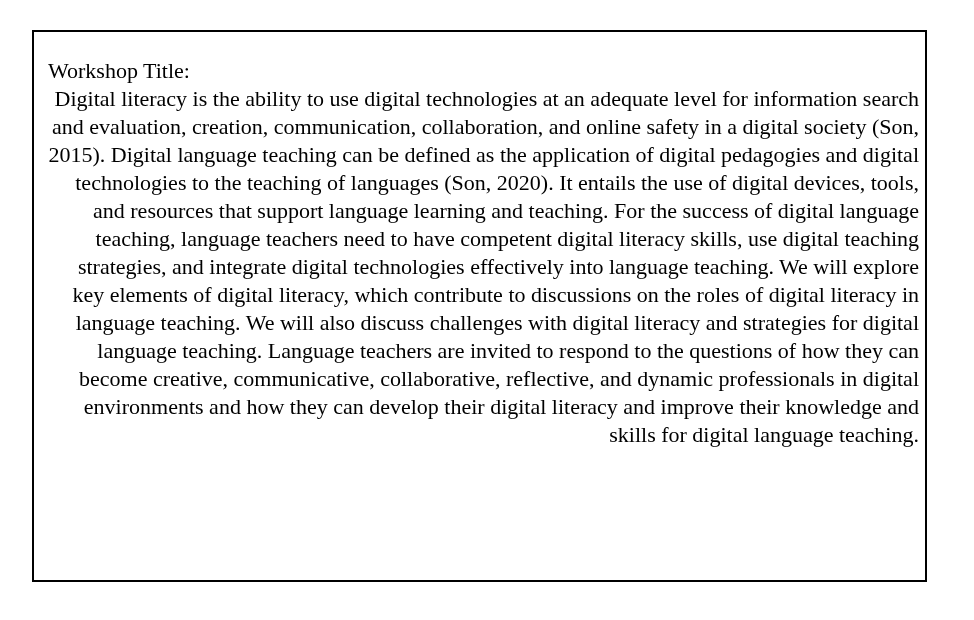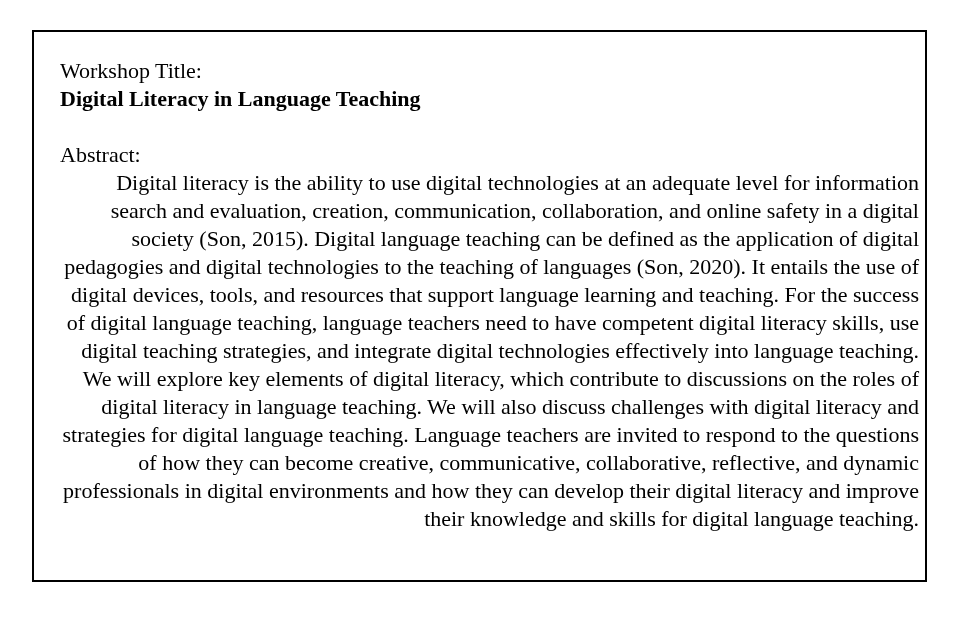--- a/index.html
+++ b/index.html
@@ -16,21 +16,21 @@
     line-height: 28px;
     color: #000000;
     -webkit-font-smoothing: antialiased;
   }
   .doc-box {
     box-sizing: border-box;
     margin: 30px 0 0 32px;
     width: 895px;
     min-height: 552px;
     border: 2px solid #000000;
-    padding: 25px 6px 19px 26px;
+    padding: 25px 6px 19px 14px;
     background: #ffffff;
   }
   .doc-box p {
     margin: 0;
     padding: 0;
   }
   .title-line {
     font-weight: normal;
   }
   .workshop-title {
@@ -43,16 +43,14 @@
     white-space: normal;
     overflow-wrap: normal;
     text-align: right;
   }
 </style>
 </head>
 <body>
 
 <div class="doc-box">
   <p class="title-line">Workshop Title:</p>
-  <p class="workshop-title">Digital Literacy in Language Teaching</p>
-  <p class="abstract-label">Abstract:</p>
   <p class="abstract-text">Digital literacy is the ability to use digital technologies at an adequate level for information search and evaluation, creation, communication, collaboration, and online safety in a digital society (Son, 2015). Digital language teaching can be defined as the application of digital pedagogies and digital technologies to the teaching of languages (Son, 2020). It entails the use of digital devices, tools, and resources that support language learning and teaching. For the success of digital language teaching, language teachers need to have competent digital literacy skills, use digital teaching strategies, and integrate digital technologies effectively into language teaching. We will explore key elements of digital literacy, which contribute to discussions on the roles of digital literacy in language teaching. We will also discuss challenges with digital literacy and strategies for digital language teaching. Language teachers are invited to respond to the questions of how they can become creative, communicative, collaborative, reflective, and dynamic professionals in digital environments and how they can develop their digital literacy and improve their knowledge and skills for digital language teaching.</p>
 </div>
 
 </body></html>

